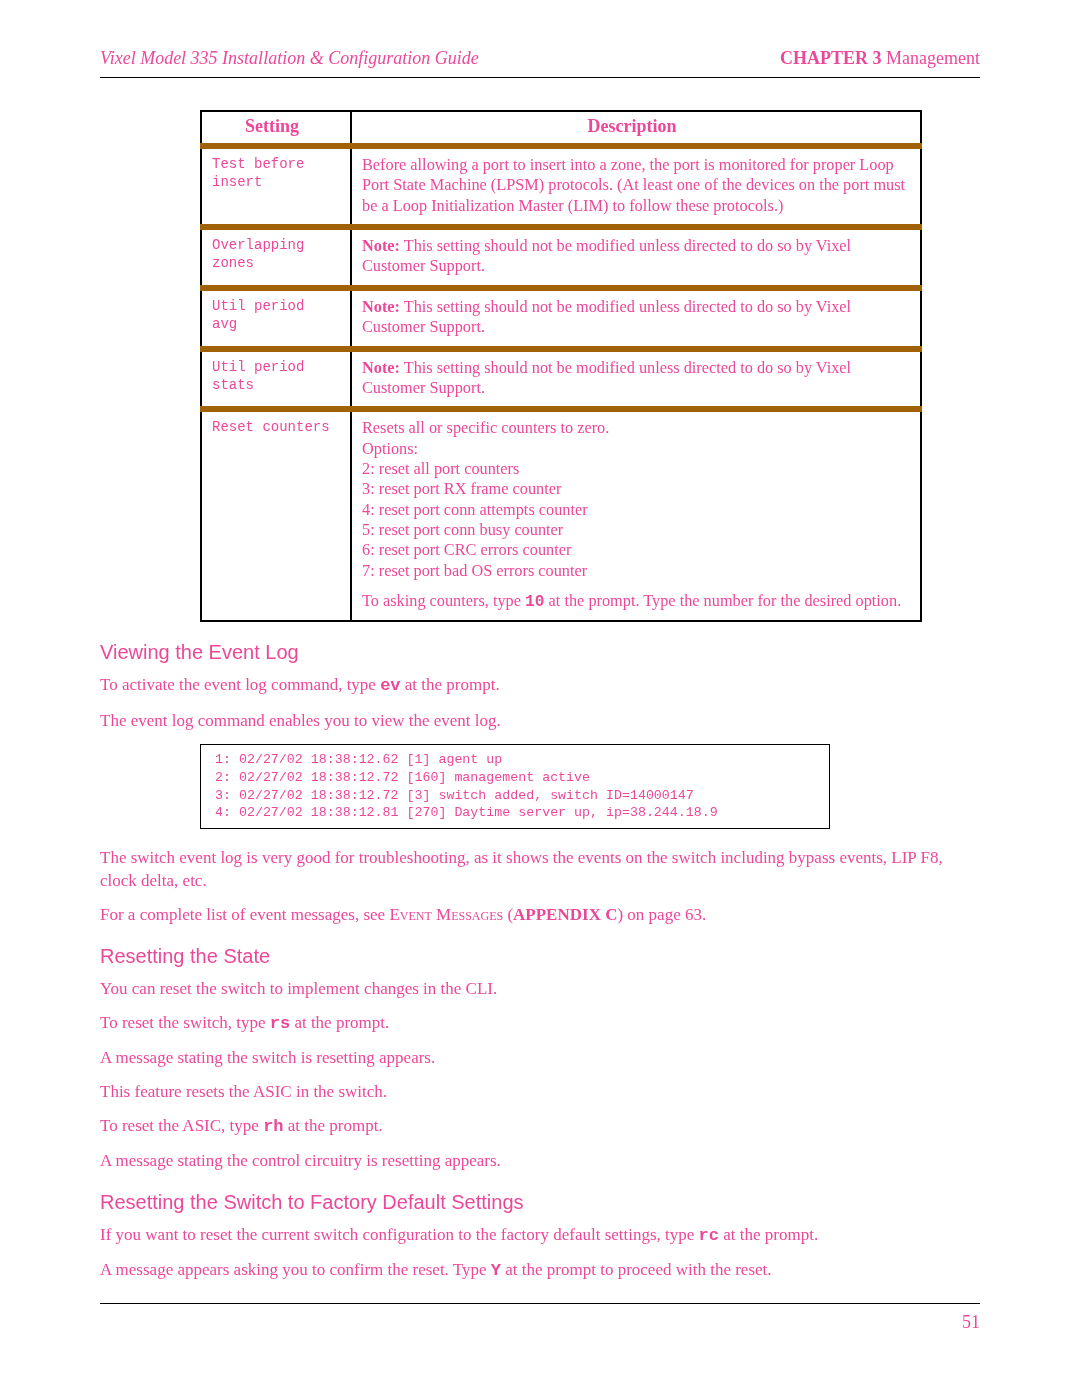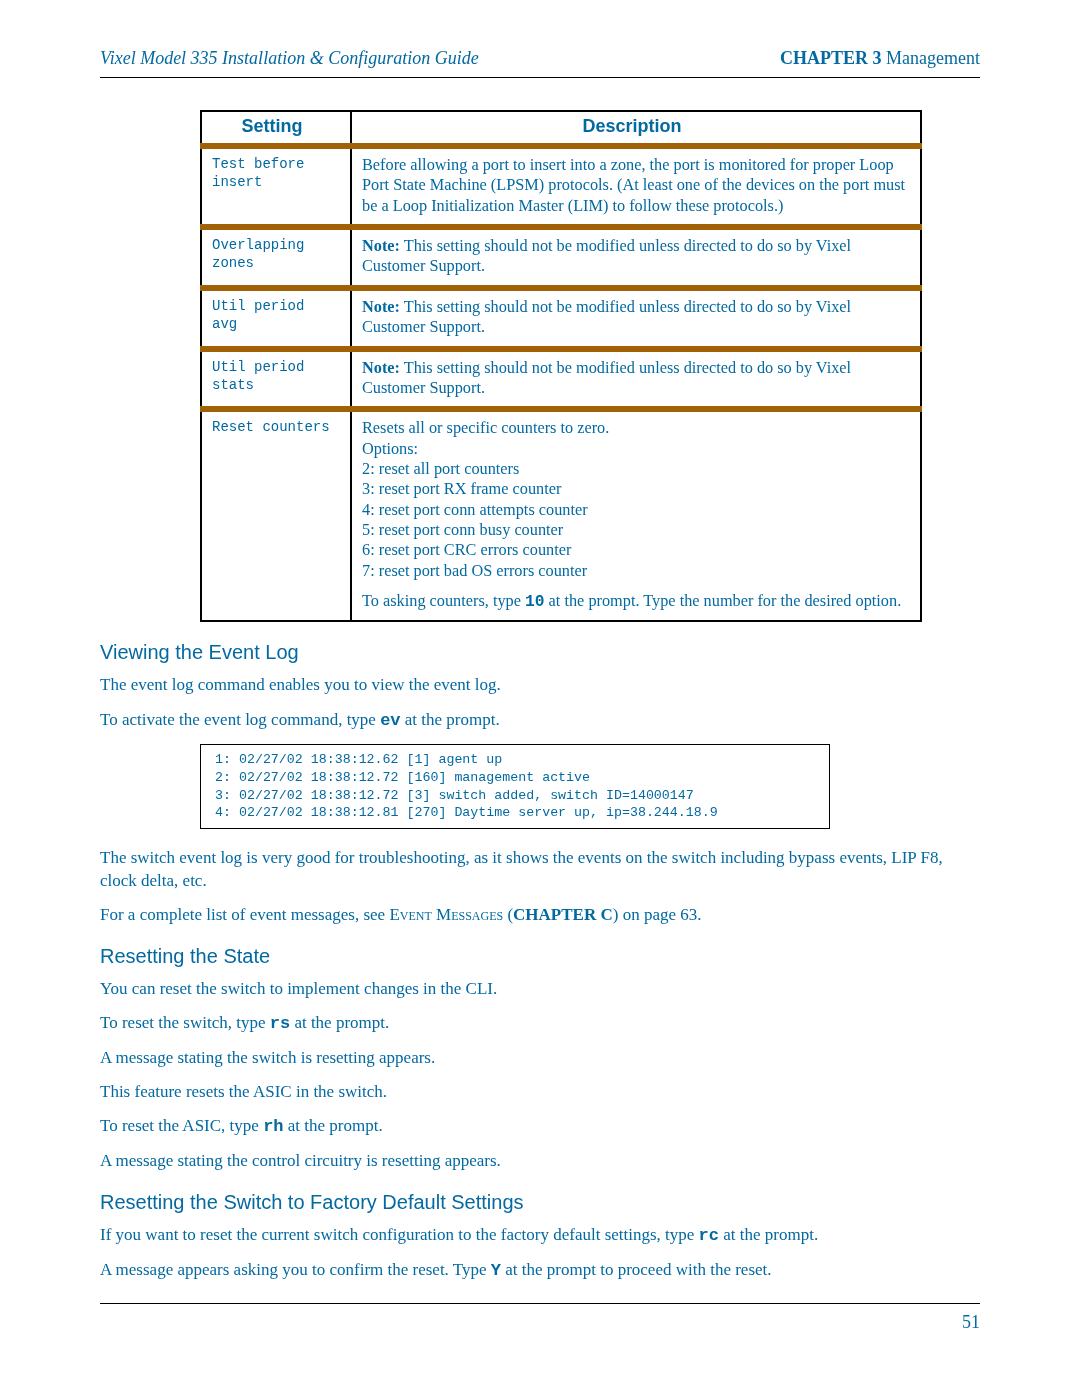--- a/index.html
+++ b/index.html
@@ -6,21 +6,21 @@
     margin: 0;
     padding: 0;
     background: #ffffff;
   }
   .page {
     width: 1080px;
     height: 1397px;
     position: relative;
     background: #ffffff;
     font-family: Georgia, "Times New Roman", serif;
-    color: #0369a1;
+    color: #ec4899;
     box-sizing: border-box;
     padding: 48px 100px 50px 100px;
   }
   .topbar {
     display: flex;
     justify-content: space-between;
     align-items: baseline;
     font-size: 18px;
     border-bottom: 1px solid #000;
     padding-bottom: 8px;
@@ -35,21 +35,21 @@
     border-collapse: collapse;
     margin-left: 100px;
     width: 720px;
     table-layout: fixed;
   }
   table.settings col.col-setting { width: 150px; }
   table.settings col.col-desc { width: 570px; }
   table.settings th {
     border: 2px solid #000;
     border-bottom: 1px solid #000;
-    font-family: Liberation Sans, sans-serif;
+    font-family: Liberation Serif, serif;
     font-weight: bold;
     font-size: 18px;
     padding: 4px 8px 6px 0;
   }
   table.settings td {
     border-left: 2px solid #000;
     border-right: 2px solid #000;
     border-top: 6px solid #a16207;
     vertical-align: top;
     font-size: 16.3px;
@@ -168,31 +168,31 @@
           <div style="height:10px"></div>
           <div>
             <span>To asking counters, type </span><span class="mono-inline">10</span><span> at the prompt. Type the number for the desired option.</span>
           </div>
         </td>
       </tr>
     </tbody>
   </table>
 
   <h3 class="section">Viewing the Event Log</h3>
+  <p class="para">
+    <span>To activate the event log command, type </span><span class="mono-inline">ev</span><span> at the prompt.</span>
+  </p>
   <p class="para">The event log command enables you to view the event log.</p>
-  <p class="para">
-    <span>To activate the event log command, type </span><span class="mono-inline">ev</span><span> at the prompt.</span>
-  </p>
   <div class="logbox">1: 02/27/02 18:38:12.62 [1] agent up
 2: 02/27/02 18:38:12.72 [160] management active
 3: 02/27/02 18:38:12.72 [3] switch added, switch ID=14000147
 4: 02/27/02 18:38:12.81 [270] Daytime server up, ip=38.244.18.9</div>
   <p class="para">The switch event log is very good for troubleshooting, as it shows the events on the switch including bypass events, LIP F8, clock delta, etc.</p>
   <p class="para">
-    <span>For a complete list of event messages, see </span><span class="smallcaps">Event Messages</span><span> (</span><b>CHAPTER C</b><span>) on page 63.</span>
+    <span>For a complete list of event messages, see </span><span class="smallcaps">Event Messages</span><span> (</span><b>APPENDIX C</b><span>) on page 63.</span>
   </p>
 
   <h3 class="section">Resetting the State</h3>
   <p class="para">You can reset the switch to implement changes in the CLI.</p>
   <p class="para">
     <span>To reset the switch, type </span><span class="mono-inline">rs</span><span> at the prompt.</span>
   </p>
   <p class="para">A message stating the switch is resetting appears.</p>
 
   <p class="para">This feature resets the ASIC in the switch.</p>

